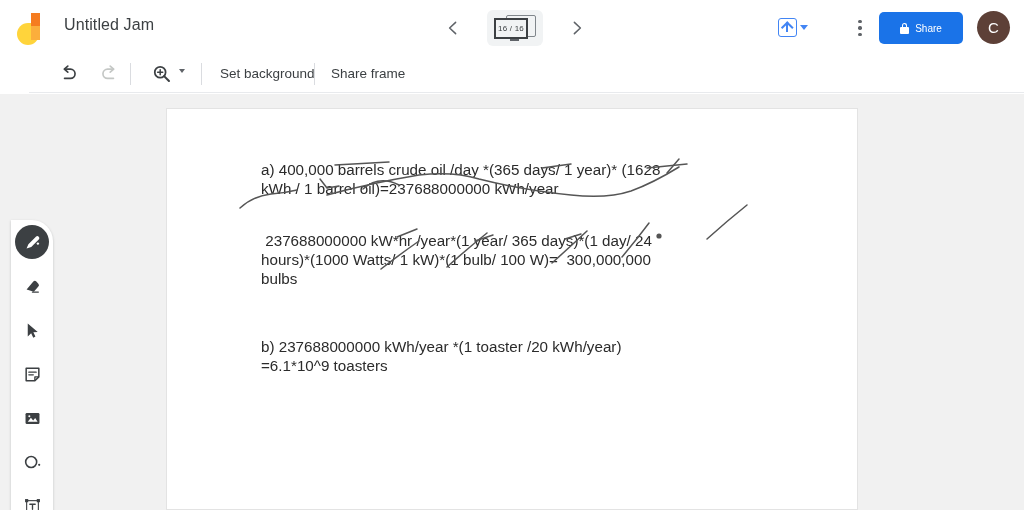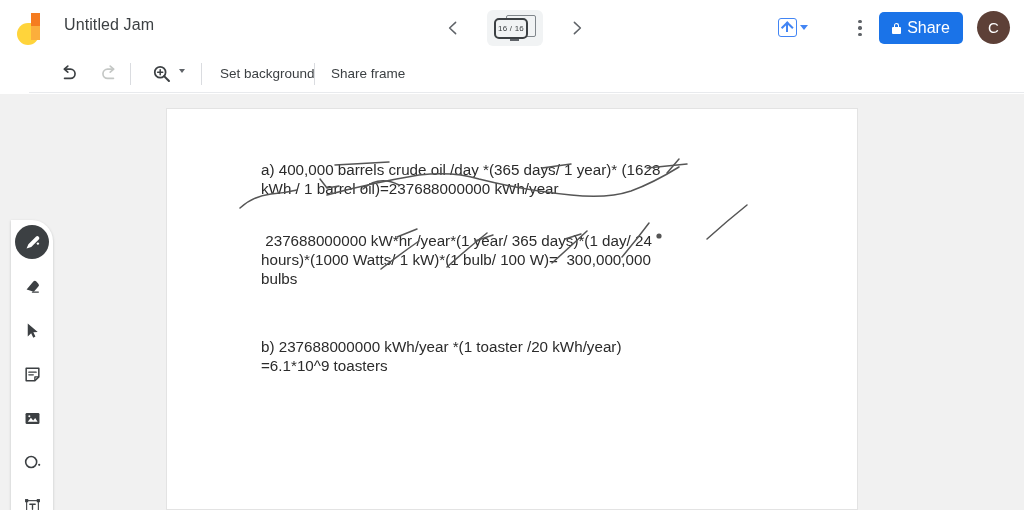--- a/index.html
+++ b/index.html
@@ -62,21 +62,21 @@
     display: flex; align-items: center; justify-content: center;
   }
   .fc-back {
     position: absolute; left: 19px; top: 5px;
     width: 30px; height: 22px;
     border: 1.4px solid #80868b; border-radius: 2px;
   }
   .fc-front {
     position: absolute; left: 7px; top: 8px;
     width: 34px; height: 21px;
-    border: 2px solid #3c4043; border-radius: 5px;
+    border: 2px solid #3c4043; border-radius: 0;
     background: #f1f3f4;
     display: flex; align-items: center; justify-content: center;
     font-size: 8px; color: #3c4043; letter-spacing: .2px;
   }
   .fc-stand {
     position: absolute; left: 23px; top: 29px;
     width: 9px; height: 2px; background: #5f6368;
   }
 
   
@@ -116,21 +116,21 @@
     width: 16px; height: 28px;
     display: flex; flex-direction: column; justify-content: center;
     align-items: center; gap: 3px; cursor: pointer;
   }
   .kebab i { width: 3.4px; height: 3.4px; border-radius: 50%; background: #5f6368; display:block;}
   .share-btn {
     position: absolute; left: 879px; top: 12px;
     width: 84px; height: 32px;
     background: #1a73e8; border-radius: 5px;
     display: flex; align-items: center; justify-content: center; gap: 6px;
-    color: #fff; font-size: 16px; cursor: pointer;
+    color: #fff; font-size: 10px; cursor: pointer;
   }
   .lock {
     width: 9px; height: 11px; position: relative;
   }
   .lock-body {
     position: absolute; bottom: 0; left: 0;
     width: 9px; height: 6.5px; background: #fff; border-radius: 1px;
   }
   .lock-shackle {
     position: absolute; top: 0; left: 2px;

